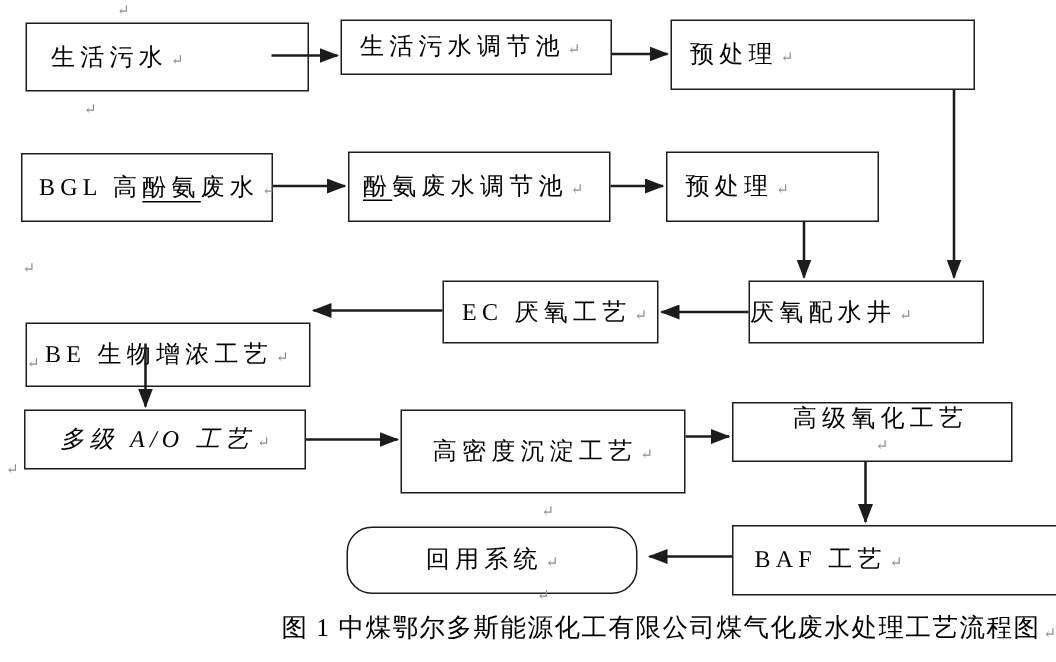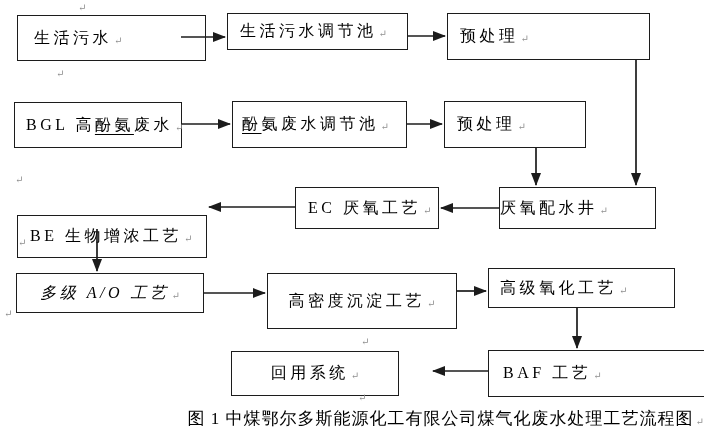--- a/index.html
+++ b/index.html
@@ -93,26 +93,26 @@
 <div class="node center" style="left:16px; top:273px; width:188px; height:40px;font-style:italic;">
   <span>多级 A/O 工艺</span>
     <span class="ret">↵</span>
 </div>
 
 <div class="node center" style="left:267px; top:273px; width:190px; height:56px;">
   <span>高密度沉淀工艺</span>
     <span class="ret">↵</span>
 </div>
 
-<div class="node" style="left:488px; top:268px; width:187px; height:40px; padding-left:11px;">
+<div class="node" style="left:488px; top:268px; width:187px; height:40px; padding-left:11px;flex-direction:column;">
   <span>高级氧化工艺</span>
     <span class="ret">↵</span>
 </div>
 
-<div class="node center" style="left:231px; top:351px; width:168px; height:45px;">
+<div class="node center" style="left:231px; top:351px; width:194px; height:45px;border-radius:17px;">
   <span>回用系统</span>
     <span class="ret">↵</span>
 </div>
 
 <div class="node" style="left:488px; top:350px; width:235px; height:47px; padding-left:14px;">
   <span>BAF 工艺</span>
     <span class="ret">↵</span>
 </div>
 
 <svg class="overlay" width="704" height="441" viewBox="0 0 704 441">

